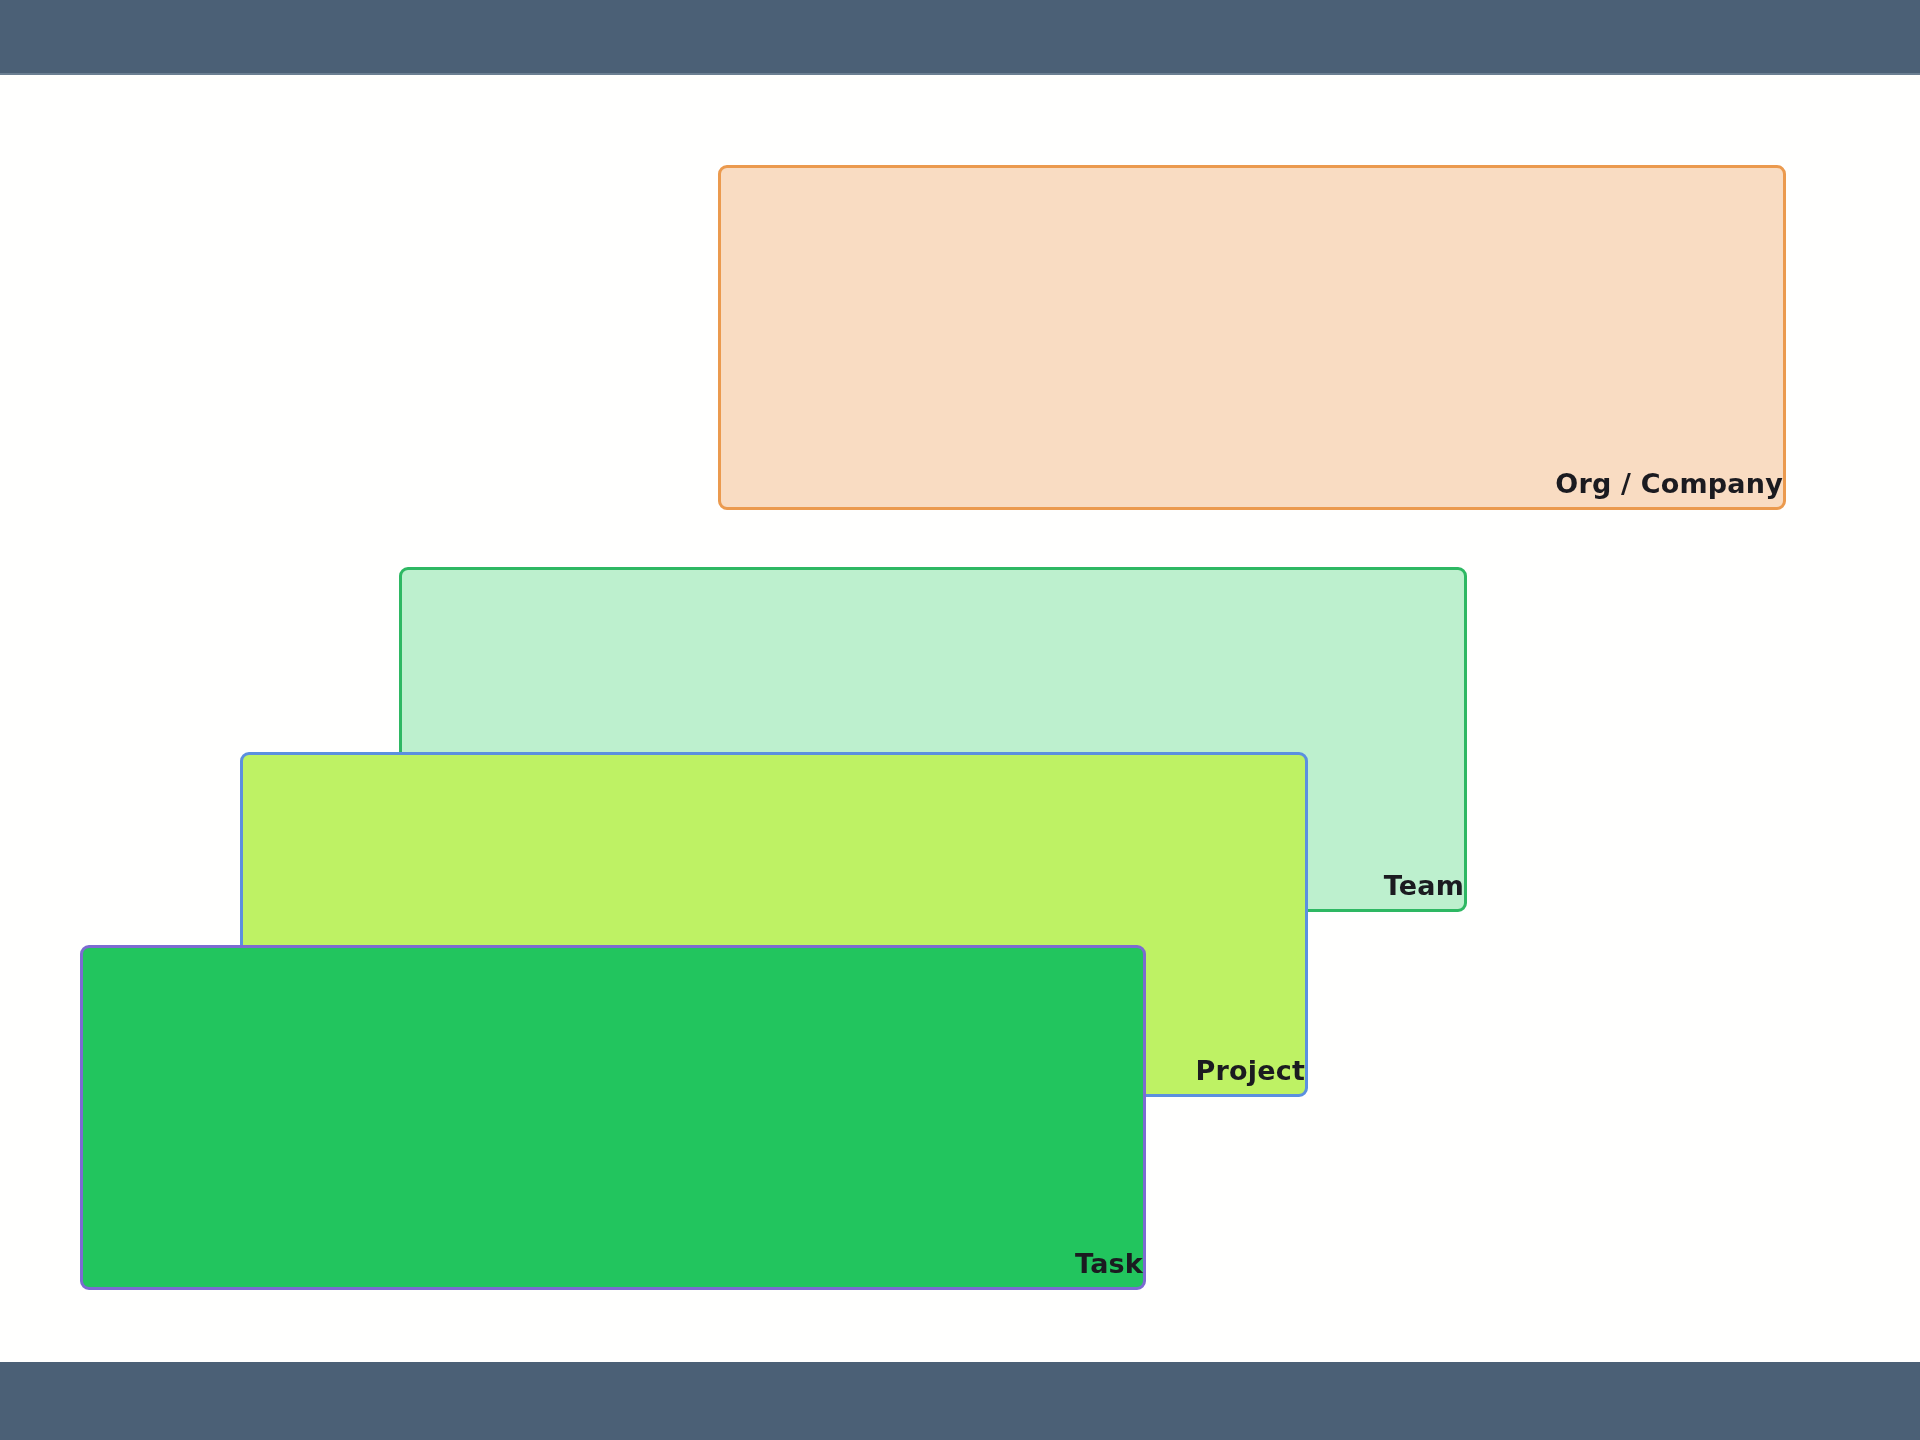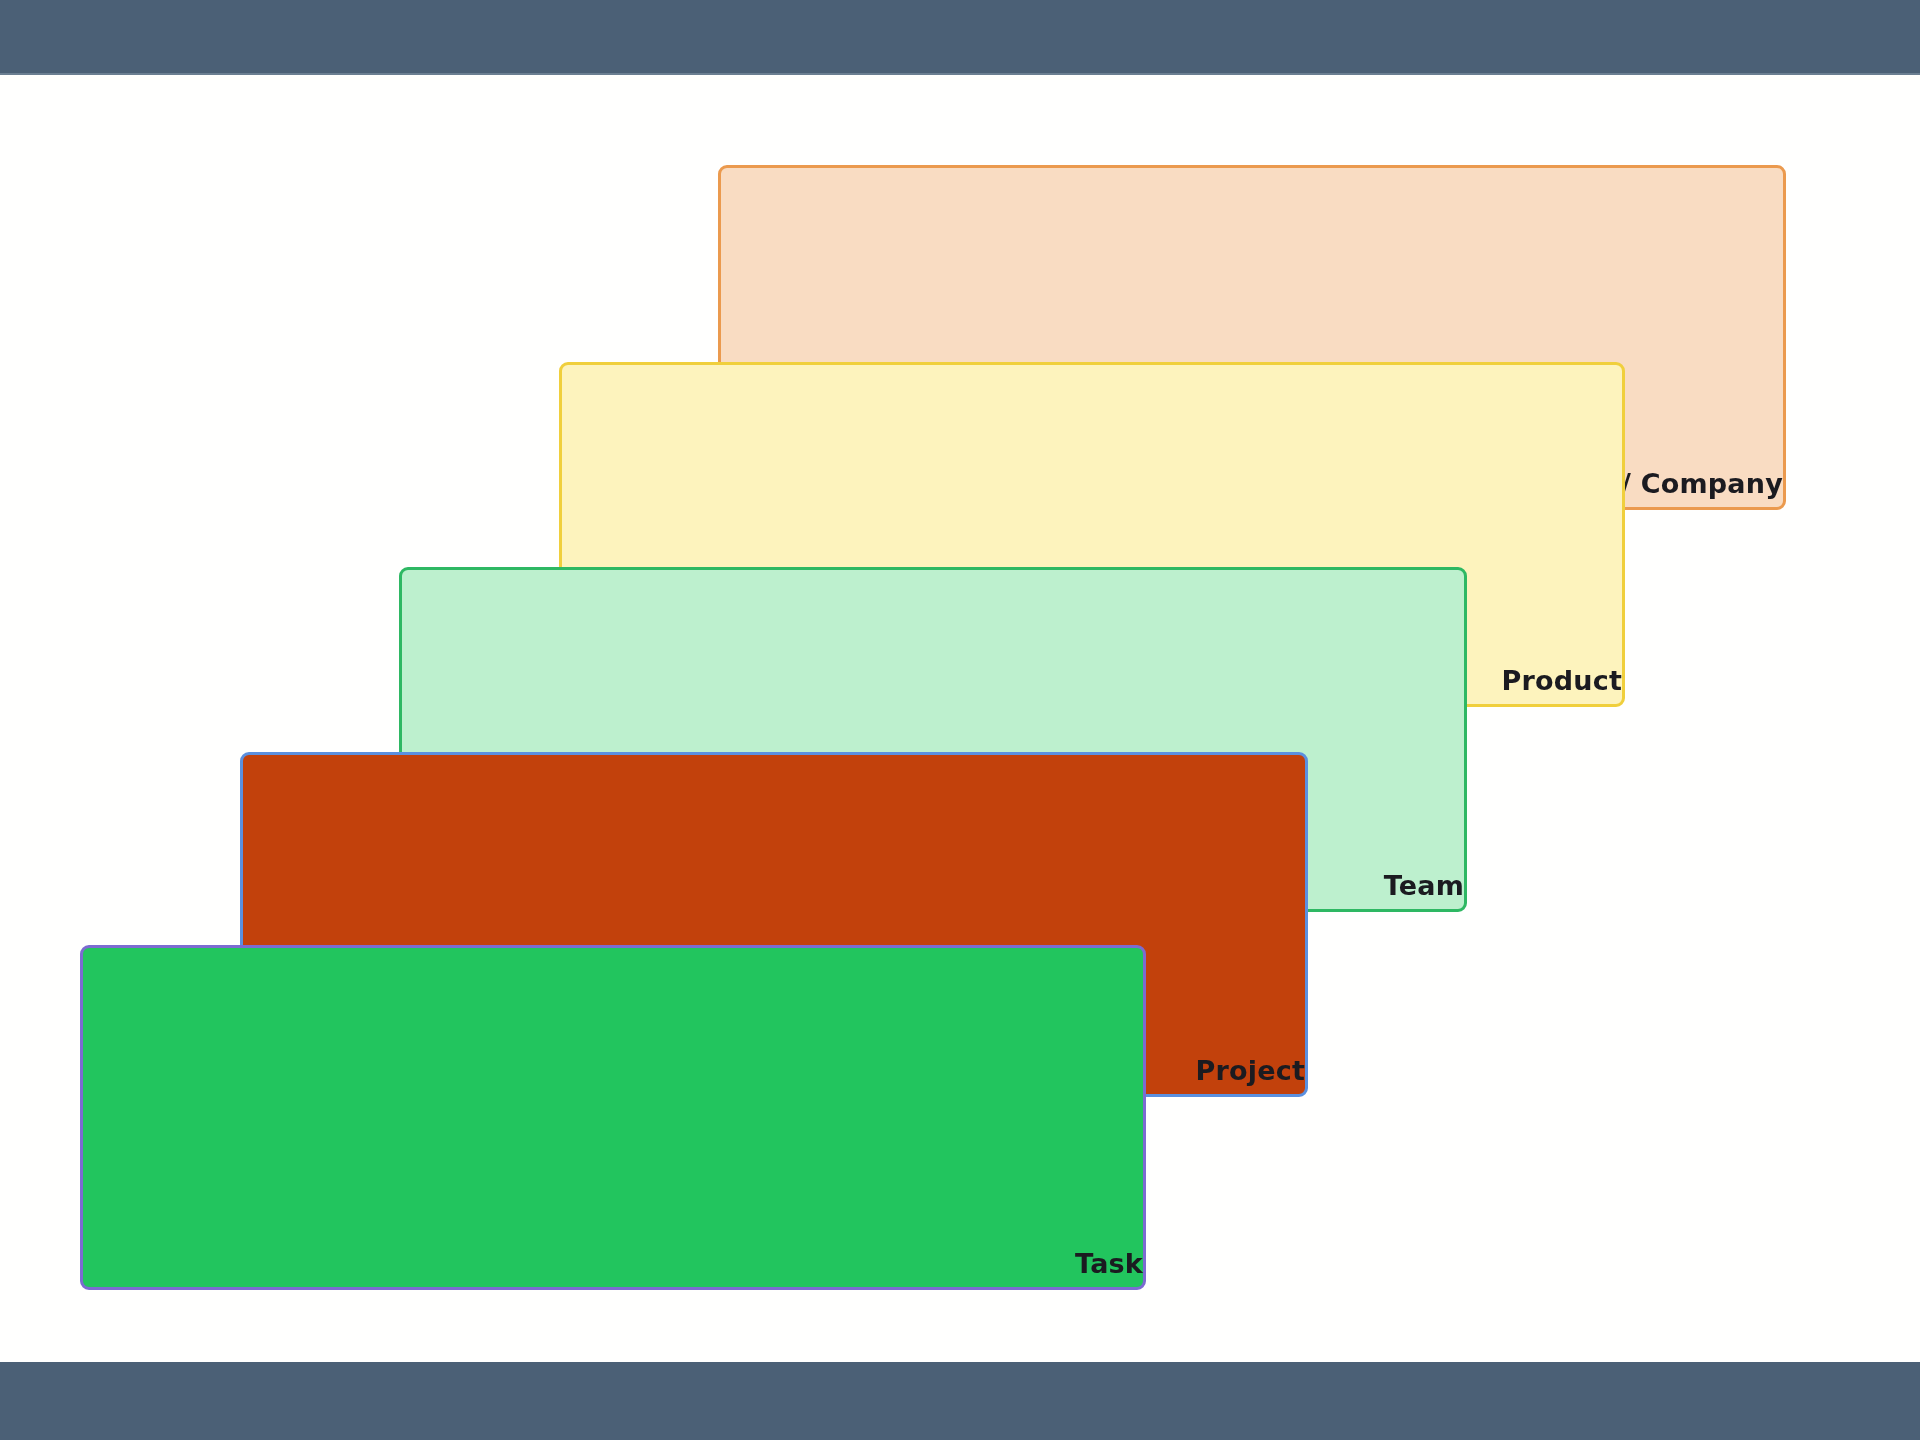--- a/index.html
+++ b/index.html
@@ -68,27 +68,24 @@
 </head>
 <body>
 
 <div class="chrome-bar top"></div>
 
 <div class="canvas" id="canvas">
 
 <div class="layer-box" style="left: 718px; top: 90px; width: 1068px; height: 345px; background: rgb(249, 220, 194); border-color: rgb(235, 154, 78); z-index: 10;">
       <div class="layer-label">Org / Company</div>
     </div>
-    <div class="layer-box" style="left: 559px; top: 287px; width: 1066px; height: 345px; background: rgb(253, 243, 189); border-color: rgb(240, 207, 60); z-index: 11;">
-      <div class="layer-label">Product</div>
-    </div>
     <div class="layer-box" style="left: 399px; top: 481px; width: 1068px; height: 345px; background: rgb(189, 240, 206); border-color: rgb(46, 184, 99); z-index: 12; margin-top: 11px;">
       <div class="layer-label">Team</div>
     </div>
-    <div class="layer-box" style="left: 240px; top: 677px; width: 1068px; height: 345px; background: #c2410c; border-color: rgb(91, 144, 223); z-index: 13;">
+    <div class="layer-box" style="left: 240px; top: 677px; width: 1068px; height: 345px; background: #bef264; border-color: rgb(91, 144, 223); z-index: 13;">
       <div class="layer-label">Project</div>
     </div>
     <div class="layer-box" style="left: 80px; top: 870px; width: 1066px; height: 345px; background: #22c55e; border-color: rgb(124, 107, 209); z-index: 14;">
       <div class="layer-label">Task</div>
     </div>
   </div>
 
 <div class="chrome-bar bottom"></div>
 
 </body></html>

